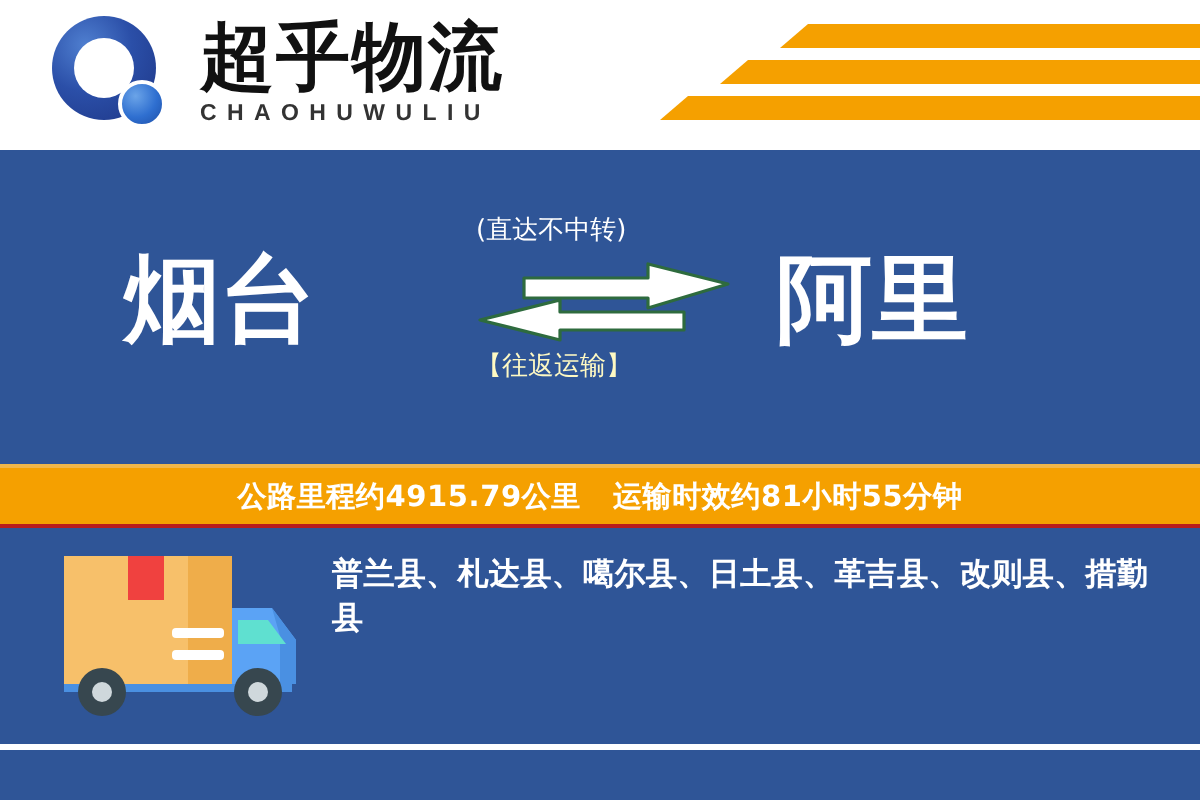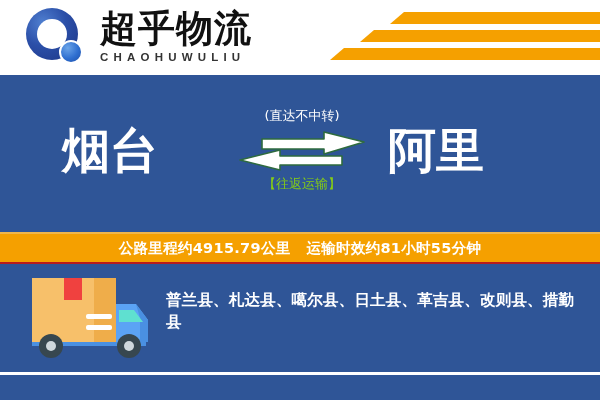--- a/index.html
+++ b/index.html
@@ -54,30 +54,30 @@
   .route{position:absolute;left:0;top:75px;width:600px;height:157px;background:#2f5597;}
 
   .city{
     position:absolute;top:44px;
     font-family:"DejaVu Sans",sans-serif;
     font-size:48px;font-weight:bold;color:#ffffff;line-height:62px;white-space:nowrap;
   }
   .city.origin{left:62px;text-align:right;}
   .city.dest{left:388px;}
 
-  .mid{position:absolute;left:238px;top:32px;width:128px;text-align:center;}
+  .mid{position:absolute;left:238px;top:32px;width:128px;text-align:left;}
   .mid .note{
     font-family:"DejaVu Sans",sans-serif;
     font-size:13px;color:#ffffff;white-space:nowrap;line-height:18px;
   }
   .mid .arrows{position:relative;width:128px;height:40px;margin:6px 0 4px 0;}
   .mid .arrows svg{display:block;}
   .mid .note2{
     font-family:"DejaVu Sans",sans-serif;
-    font-size:13px;color:#84cc16;white-space:nowrap;line-height:18px;
+    font-size:13px;color:#fef9c3;white-space:nowrap;line-height:18px;
   }
 
   
   .infobar{
     position:absolute;left:0;top:232px;width:600px;height:32px;background:#f5a000;
     border-top:2px solid #f0b64a;border-bottom:2px solid #b91c1c;
     display:flex;align-items:center;justify-content:center;box-sizing:border-box;
   }
   .infobar .txt{
     font-family:"DejaVu Sans",sans-serif;
@@ -85,21 +85,21 @@
   }
   .infobar .gap{display:inline-block;width:16px;}
 
   
   .bottom{position:absolute;left:0;top:264px;width:600px;height:136px;background:#2f5597;}
   .ground{position:absolute;left:0;top:108px;width:600px;height:3px;background:#ffffff;}
 
   .truck{position:absolute;left:24px;top:10px;width:130px;height:92px;}
 
   .counties{
-    position:absolute;left:166px;top:25px;width:418px;
+    position:absolute;left:166px;top:12px;width:418px;
     font-family:"DejaVu Sans",sans-serif;
     font-size:15.5px;font-weight:bold;color:#ffffff;line-height:22px;
     letter-spacing:.2px;
   }
 </style>
 </head>
 <body>
 
 <div class="banner">
 

